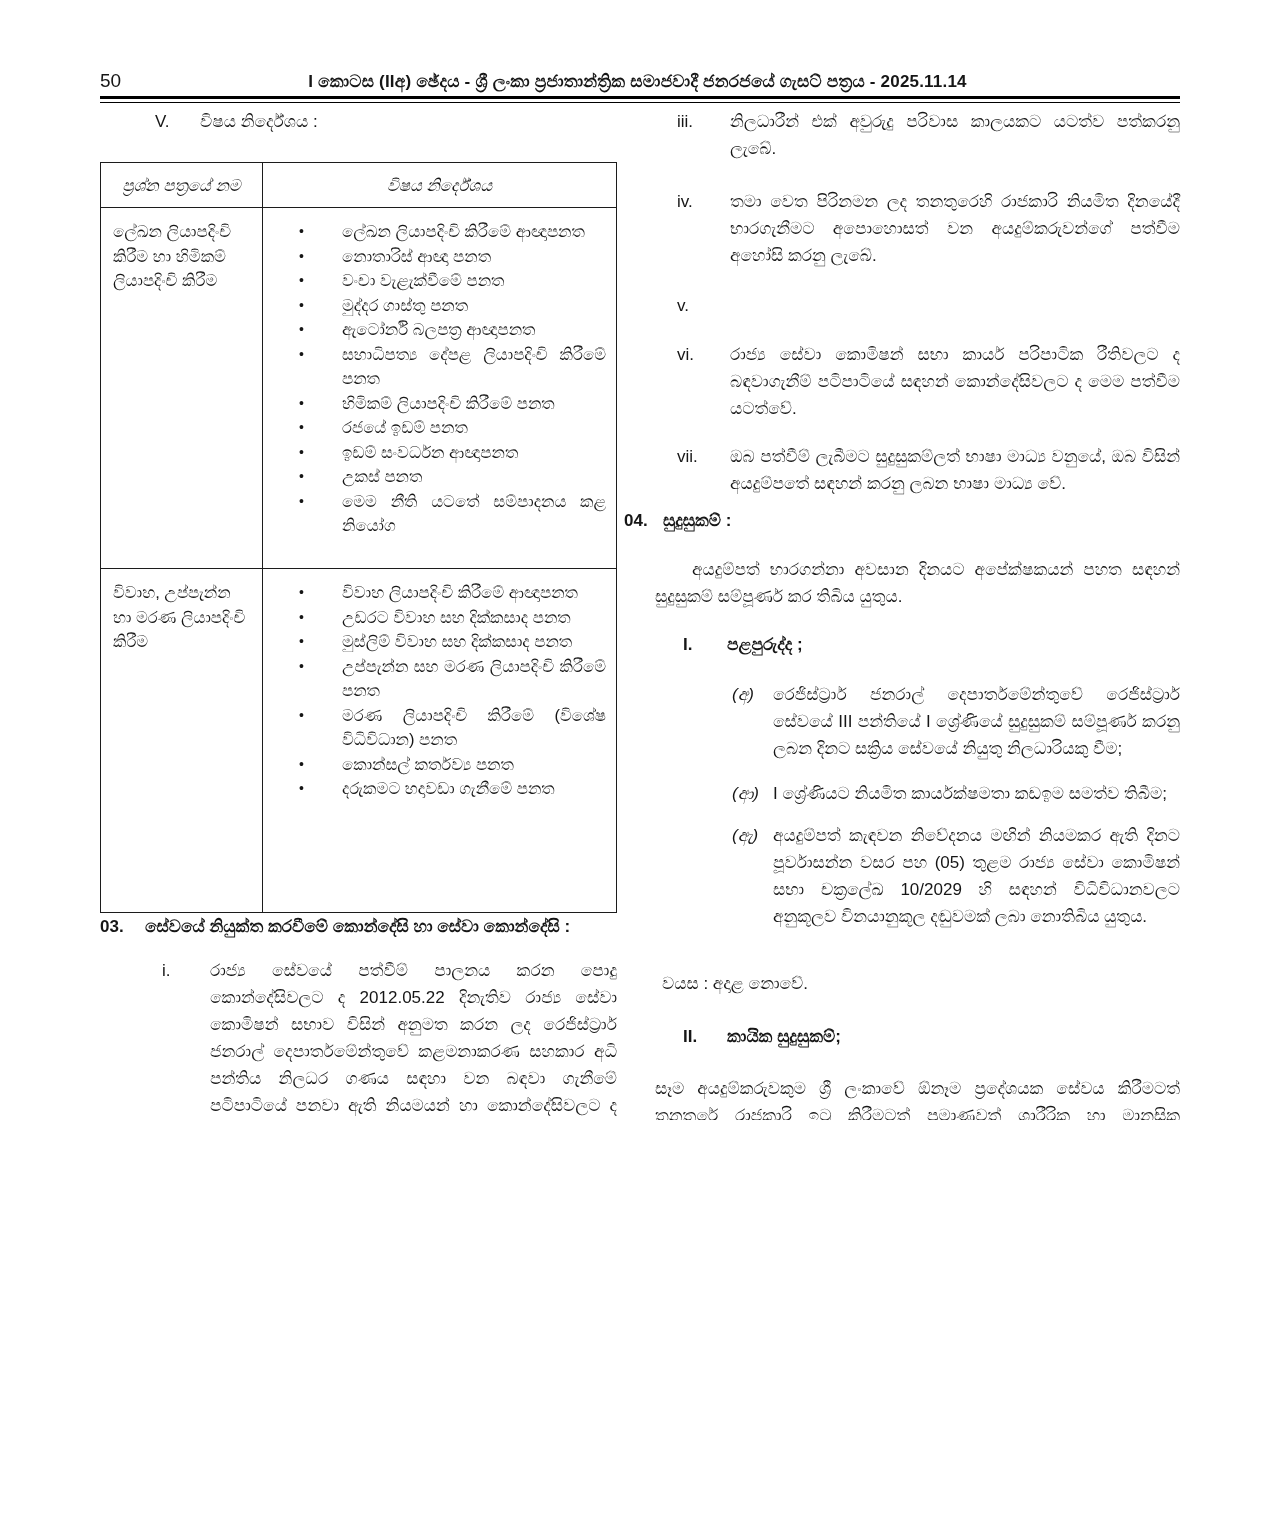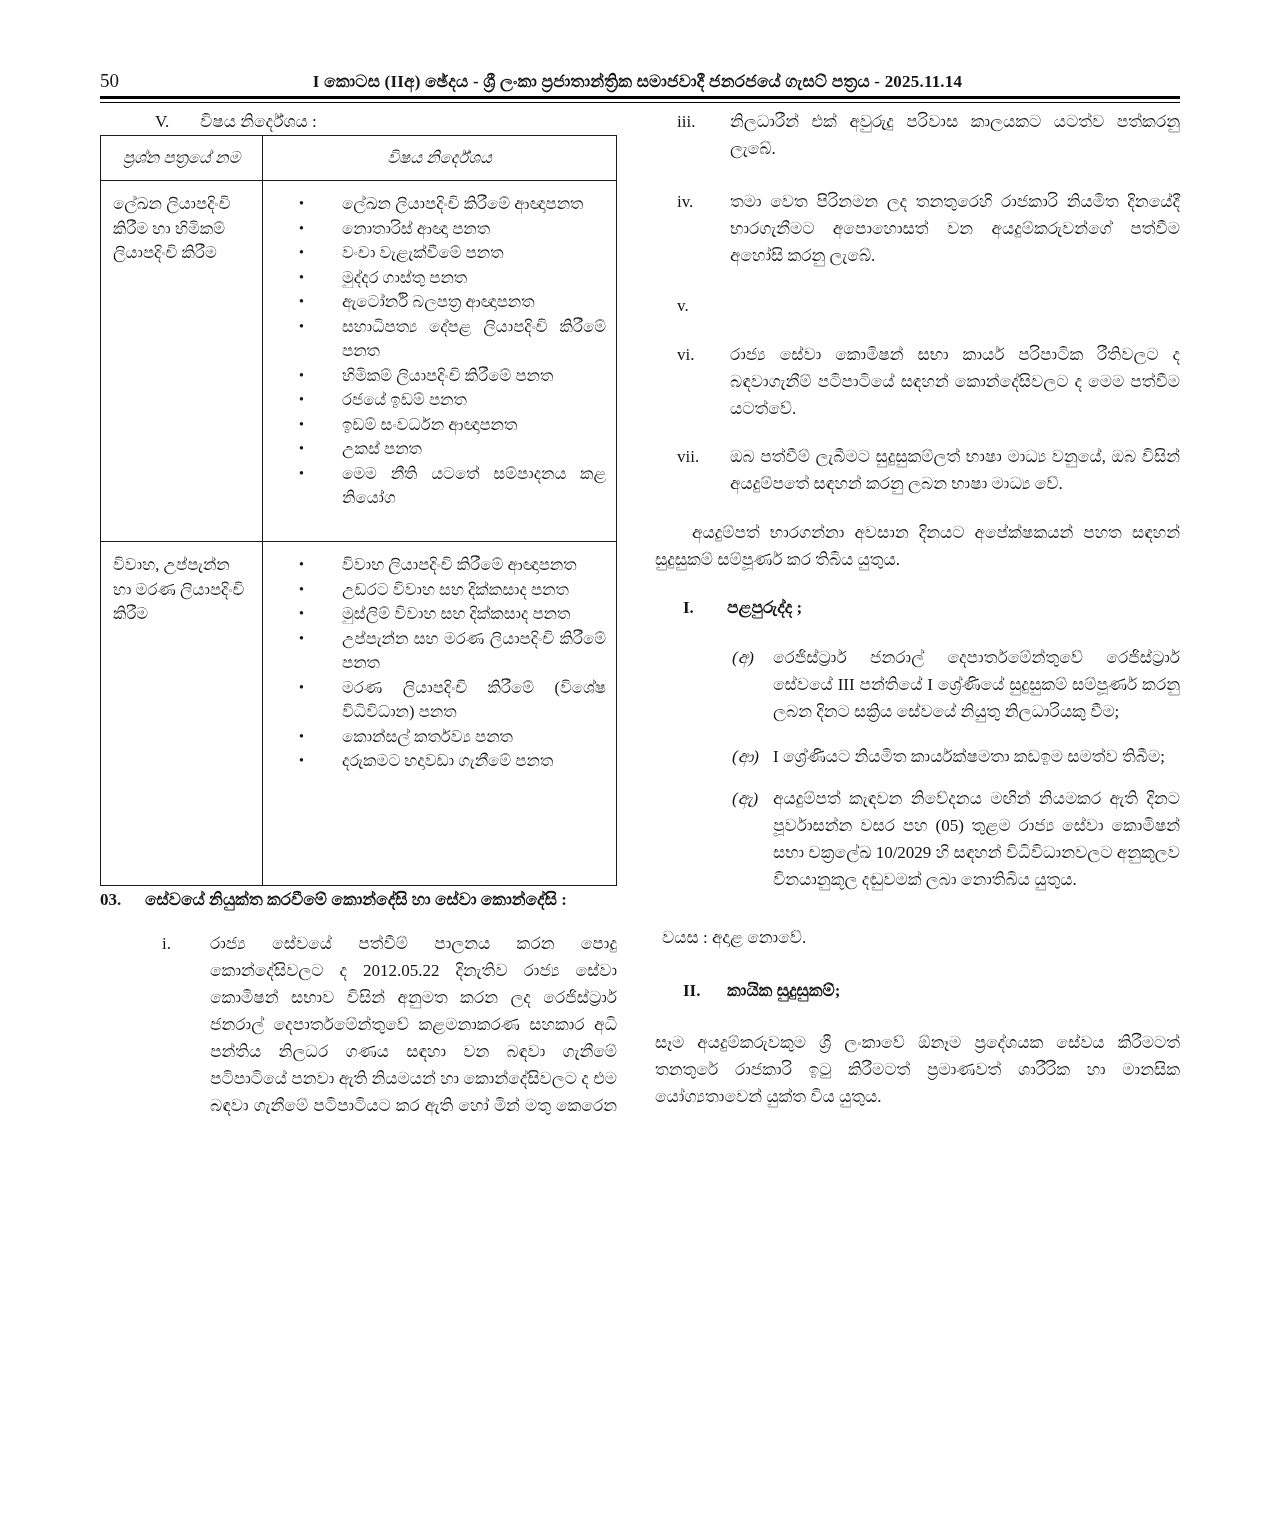--- a/index.html
+++ b/index.html
@@ -1,18 +1,18 @@
 <!DOCTYPE html>
 <html><head>
 <meta charset="utf-8">
 <style>
   html,body { margin:0; padding:0; background:#ffffff; }
   .page {
     position:relative; width:1275px; height:1120px; background:#ffffff;
-    font-family:Liberation Serif, serif;
+    font-family:Liberation Sans, sans-serif;
     color:#161616; font-size:17px; overflow:hidden;
   }
   
   .page-number { position:absolute; left:100px; top:70px; font-size:19px; }
   .header-title {
     position:absolute; left:0; right:0; top:72px; text-align:center;
     font-weight:bold; font-size:17px; letter-spacing:0.2px;
   }
   .header-rule {
     position:absolute; left:100px; right:95px; top:96px; height:3px;
@@ -20,21 +20,21 @@
   }
   
   .col { position:absolute; top:100px; }
   .col-left  { left:100px; width:517px; }
   .col-right { left:624px; width:556px; }
   .justify { text-align:justify; }
   
   .v-row { display:flex; margin:8px 0 0 55px; line-height:27px; }
   .v-row .mk { width:45px; flex:none; }
   
-  table.syllabus { border-collapse:collapse; width:517px; table-layout:fixed;border-radius:22px; }
+  table.syllabus { border-collapse:collapse; width:517px; margin-top:27px; table-layout:fixed;border-radius:22px; }
   table.syllabus, table.syllabus th, table.syllabus td { border:1.5px solid #1c1c1c; }
   table.syllabus th {
     font-style:italic; font-weight:normal; text-align:center;
     height:40px; font-size:16.5px; padding:2px 10px;
   }
   table.syllabus col.c1 { width:162px; }
   table.syllabus td { vertical-align:top; padding:11px 10px 11px 12px; line-height:24.5px; font-size:16.5px; }
   td.paper-name { line-height:26px; }
   tr.r1 td { height:338px; }
   tr.r2 td { height:321px; }
@@ -65,21 +65,21 @@
   .let-item .mk { width:41px; font-style:italic; }
   .age-note { margin-left:38px; line-height:27px; }
   .body-para { margin-left:31px; }
   .a-item { margin-left:101px; }
   .a-item .mk { width:45px; font-style:italic; }
   
   .mt8  { margin-top:8px; }  .mt10 { margin-top:10px; } .mt15 { margin-top:15px; }
   .mt16 { margin-top:16px; } .mt17 { margin-top:17px; } .mt18 { margin-top:18px; }
   .mt20 { } .mt21 { margin-top:21px; } .mt22 { margin-top:22px; }
   .mt23 { margin-top:23px; } .mt24 { margin-top:24px; } .mt25 { margin-top:25px; }
-  .mt26 { margin-top:26px; } .mt31 { margin-top:31px; }
+  .mt26 { margin-top:26px; } .mt31 { margin-top:40px; }
 </style>
 </head>
 <body>
 
 <div class="page">
 
   <span class="page-number">50</span>
   <div class="header-title">I කොටස (IIඅ) ඡේදය - ශ්‍රී ලංකා ප්‍රජාතාන්ත්‍රික සමාජවාදී ජනරජයේ ගැසට් පත්‍රය - 2025.11.14</div>
   <div class="header-rule"></div>
 
@@ -222,20 +222,24 @@
     </div>
     <div class="item ri-item mt22">
       <span class="mk">vi.</span>
       <div class="tx">රාජ්‍ය සේවා කොමිෂන් සභා කාර්ය පරිපාටික රීතිවලට ද බඳවාගැනීම් පටිපාටියේ සඳහන් කොන්දේසිවලට ද මෙම පත්වීම යටත්වේ.</div>
     </div>
     <div class="item ri-item mt21">
       <span class="mk">vii.</span>
       <div class="tx">ඔබ පත්වීම් ලැබීමට සුදුසුකම්ලත් භාෂා මාධ්‍ය වනුයේ, ඔබ විසින් අයදුම්පතේ සඳහන් කරනු ලබන භාෂා මාධ්‍ය වේ.</div>
     </div>
 
+    <div class="sec-head sec04-head mt10">
+      <span class="num">04.</span>
+      <span class="ht">සුදුසුකම් :</span>
+    </div>
 
     <div class="para intro justify mt22">අයදුම්පත් භාරගන්නා අවසාන දිනයට අපේක්ෂකයන් පහත සඳහන් සුදුසුකම් සම්පූර්ණ කර තිබිය යුතුය.</div>
 
     <div class="sub-head mt21">
       <span class="mk">I.</span>
       <span>පළපුරුද්ද ;</span>
     </div>
 
     <div class="item let-item mt23">
       <span class="mk">(අ)</span>

